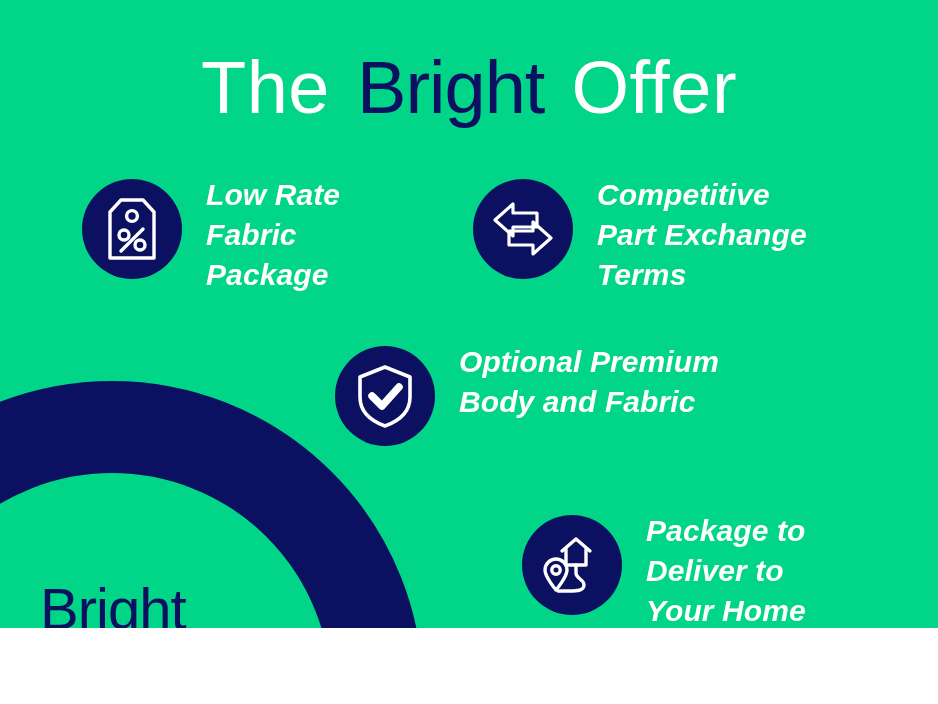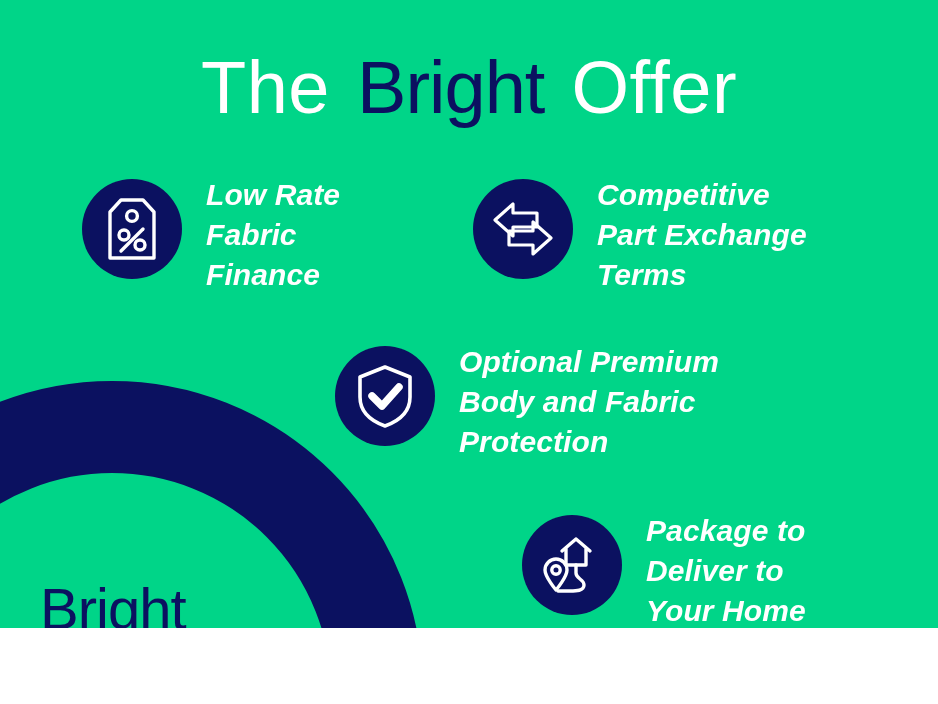--- a/index.html
+++ b/index.html
@@ -144,21 +144,21 @@
         <path d="M18 3 L40 3 L51 15 L51 61 L7 61 L7 15 Z"></path>
         <circle cx="29" cy="19" r="5.4"></circle>
         <circle cx="21" cy="38" r="5"></circle>
         <circle cx="37" cy="48" r="5"></circle>
         <line x1="40" y1="32" x2="18" y2="54"></line>
       </svg>
     </div>
     <div class="ftext">
       <span>Low Rate</span>
       <span>Fabric</span>
-      <span>Finance</span>
+      <span>Package</span>
     </div>
   </div>
 
   <div class="feature" id="feature-exchange">
     <div class="badge">
       <svg width="62" height="58" viewBox="0 0 62 58" fill="none" stroke="#ffffff" stroke-width="3.2" stroke-linejoin="round" stroke-linecap="round">
         <path d="M21 4 L21 13 L45 13 L45 27 L21 27 L21 36 L3 20 Z"></path>
         <path d="M41 22 L41 31 L17 31 L17 45 L41 45 L41 54 L59 38 Z"></path>
       </svg>
     </div>
@@ -172,21 +172,20 @@
   <div class="feature" id="feature-protect">
     <div class="badge">
       <svg width="58" height="64" viewBox="0 0 58 64" fill="none" stroke="#ffffff" stroke-linejoin="round" stroke-linecap="round">
         <path d="M29 3 L54 13 L54 33 C54 48 43 57 29 62 C15 57 4 48 4 33 L4 13 Z" stroke-width="3.6"></path>
         <path d="M16 32 L26 42 L43 23" stroke-width="7.5"></path>
       </svg>
     </div>
     <div class="ftext">
       <span>Optional Premium</span>
       <span>Body and Fabric</span>
-      <span>Protection</span>
     </div>
   </div>
 
   <div class="feature" id="feature-delivery">
     <div class="badge">
       <svg width="64" height="60" viewBox="0 0 64 60" fill="none" stroke="#ffffff" stroke-width="3.4" stroke-linejoin="round" stroke-linecap="round">
         <path d="M16 24 C22 24 27 29 27 35 C27 42 16 55 16 55 C16 55 5 42 5 35 C5 29 10 24 16 24 Z"></path>
         <circle cx="16" cy="35" r="4.2"></circle>
         <path d="M36 4 L50 16 M36 4 L22 16 M26 13 L26 30 L46 30 L46 13"></path>
         <path d="M36 30 L36 38 C36 44 44 44 44 50 C44 56 36 56 30 56 L18 56"></path>

